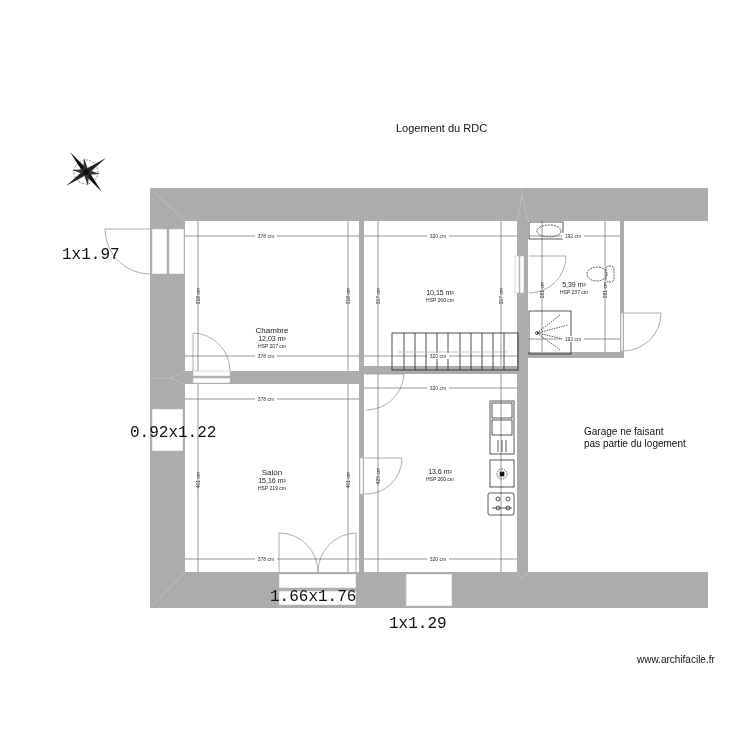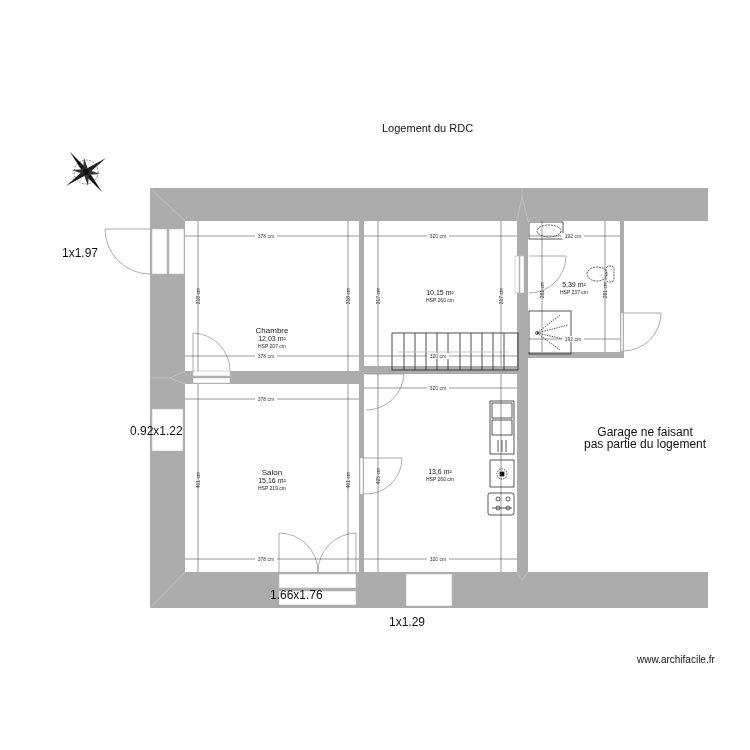--- a/index.html
+++ b/index.html
@@ -1,21 +1,21 @@
 <!DOCTYPE html>
 <html><head>
 <meta charset="utf-8">
 <style>
   html, body { margin: 0; padding: 0; background: #ffffff; }
   body { width: 750px; height: 750px; position: relative; overflow: hidden; font-family: "Liberation Sans", sans-serif; }
   #plan { position: absolute; left: 0; top: 0; width: 750px; height: 750px; }
   .label { position: absolute; color: #111; font-family: "Liberation Sans", sans-serif; white-space: nowrap; }
-  .title { left: 382px; top: 122px; font-size: 11px; }
-  .dim-label { font-size: 12px; }
-  .garage { left: 584px; top: 426px; font-size: 12px; line-height: 12px; white-space: pre; text-align: center; }
+  .title { left: 396px; top: 122px; font-size: 11px; }
+  .dim-label { font-size: 16px; font-family: Liberation Mono, monospace; }
+  .garage { left: 584px; top: 426px; font-size: 10px; line-height: 12px; white-space: pre; }
   .website { left: 637px; top: 654px; font-size: 10px; }
   .room-text { position: absolute; text-align: center; font-family: "Liberation Sans", sans-serif; color: #222; transform: translateX(-50%); }
   .room-name { font-size: 8px; line-height: 9px; }
   .room-area { font-size: 7px; line-height: 8px; }
   .room-hsp { font-size: 5px; line-height: 6px; }
   .dimtext { font-family: "Liberation Sans", sans-serif; font-size: 5px; fill: #333; }
 </style>
 </head>
 <body>
 

